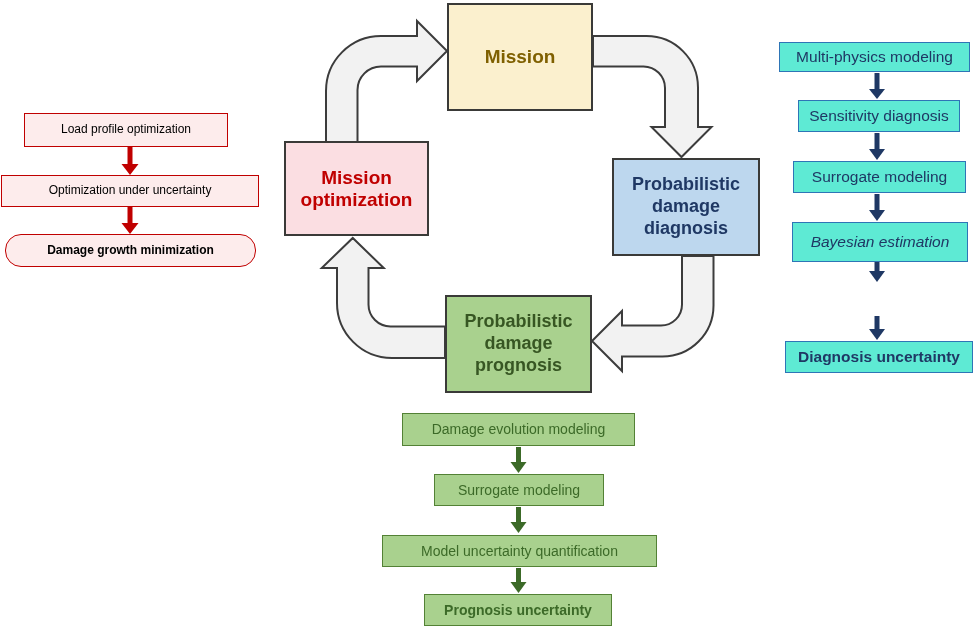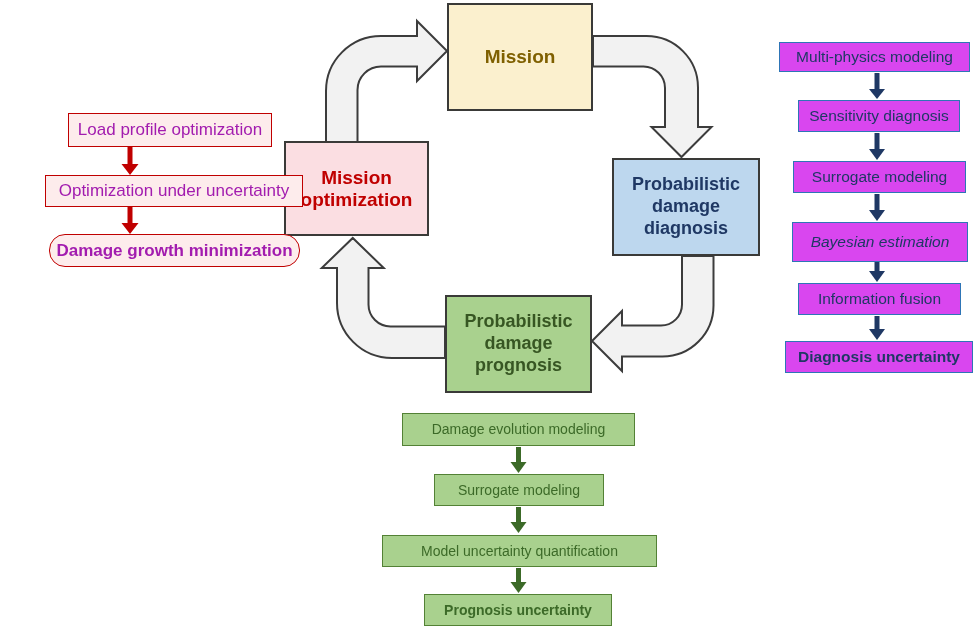--- a/index.html
+++ b/index.html
@@ -11,22 +11,22 @@
   .box {
     position:absolute; z-index:2; box-sizing:border-box;
     display:flex; align-items:center; justify-content:center;
     text-align:center; line-height:1.15;
   }
   .cycle { border:2.2px solid #3a3a38; font-weight:bold; }
   #mission-box        { background:#FBF0CE; color:#7F6000; font-size:19px; }
   #mission-opt-box    { background:#FBDEE2; color:#C00000; font-size:19px; }
   #diagnosis-box      { background:#BDD7EE; color:#1F3864; font-size:18px; line-height:1.22;}
   #prognosis-box      { background:#A9D18E; color:#375623; font-size:18px; line-height:1.22;}
-  .red-chain   { background:#FDECEC; border:1.6px solid #C00000; color:#a21caf; font-size:17px;margin-left:44px; }
-  .blue-chain  { background:#d946ef; border:1.8px solid #2E75B6; color:#1F3864; font-size:15.5px; }
+  .red-chain   { background:#FDECEC; border:1.6px solid #C00000; color:#000000; font-size:12px; }
+  .blue-chain  { background:#5eead4; border:1.8px solid #2E75B6; color:#1F3864; font-size:15.5px; }
   .green-chain { background:#A9D18E; border:1.8px solid #538135; color:#3C6A28; font-size:14px; }
   .bold { font-weight:bold; }
 </style>
 </head>
 <body>
 
 <div id="stage">
 
   <svg id="arrows" width="978" height="634" viewBox="0 0 978 634">
 
@@ -76,21 +76,20 @@
   <div class="box cycle" id="prognosis-box" style="left:445px; top:295px; width:147px; height:98px; padding:0 10px;">Probabilistic damage prognosis</div>
 
   <div class="box red-chain" style="left:24px; top:113px; width:204px; height:34px;">Load profile optimization</div>
   <div class="box red-chain" style="left:1px; top:175px; width:258px; height:32px;">Optimization under uncertainty</div>
   <div class="box red-chain bold" style="left:5px; top:234px; width:251px; height:33px;border-radius:16px;">Damage growth minimization</div>
 
   <div class="box blue-chain" style="left:779px; top:42px; width:191px; height:30px;">Multi-physics modeling</div>
   <div class="box blue-chain" style="left:798px; top:100px; width:162px; height:32px;">Sensitivity diagnosis</div>
   <div class="box blue-chain" style="left:793px; top:161px; width:173px; height:32px;">Surrogate modeling</div>
   <div class="box blue-chain" style="left:792px; top:222px; width:176px; height:40px;font-style:italic;">Bayesian estimation</div>
-  <div class="box blue-chain" style="left:798px; top:283px; width:163px; height:32px;">Information fusion</div>
   <div class="box blue-chain bold" style="left:785px; top:341px; width:188px; height:32px;">Diagnosis uncertainty</div>
 
   <div class="box green-chain" style="left:402px; top:413px; width:233px; height:33px;">Damage evolution modeling</div>
   <div class="box green-chain" style="left:434px; top:474px; width:170px; height:32px;">Surrogate modeling</div>
   <div class="box green-chain" style="left:382px; top:535px; width:275px; height:32px;">Model uncertainty quantification</div>
   <div class="box green-chain bold" style="left:424px; top:594px; width:188px; height:32px;">Prognosis uncertainty</div>
 
 </div>
 
 </body></html>

